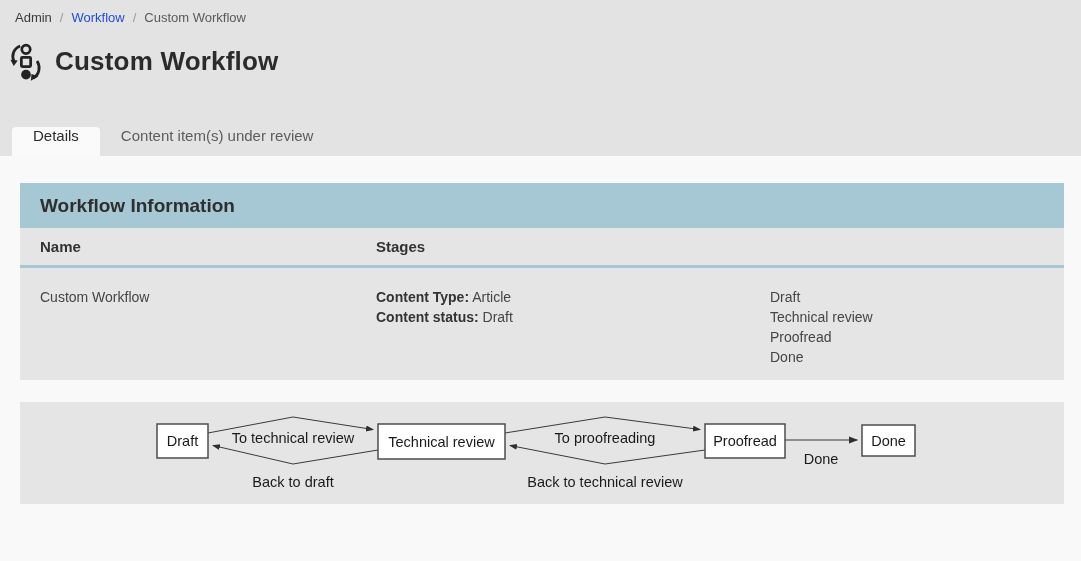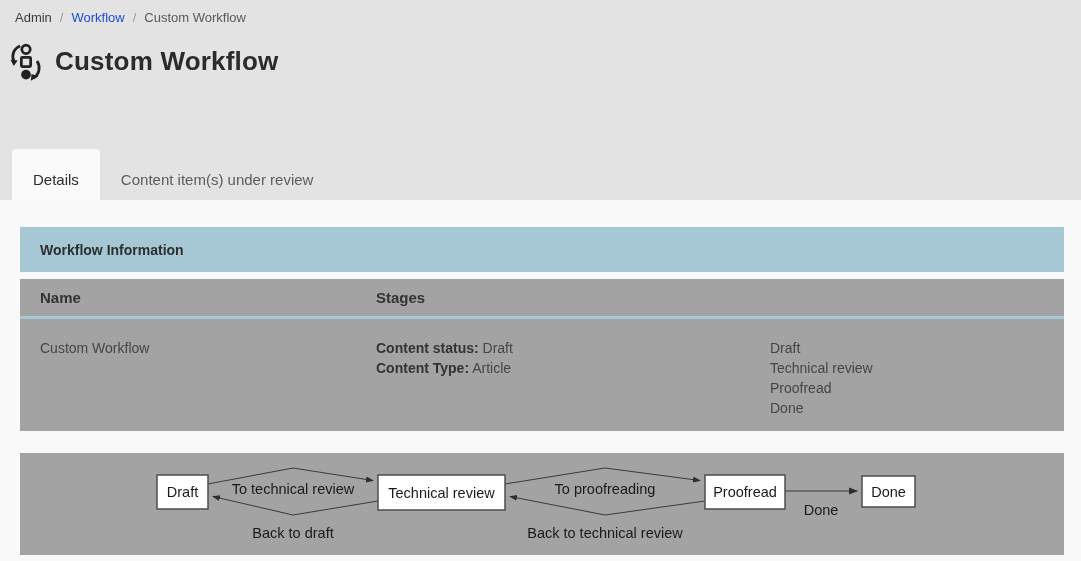--- a/index.html
+++ b/index.html
@@ -4,54 +4,54 @@
 <style>
   * { margin:0; padding:0; box-sizing:border-box; }
   html,body { width:1081px; height:561px; }
   body {
     font-family:"Liberation Sans","DejaVu Sans",sans-serif;
     background:#f9f9f9;
     color:#3a3a3a;
     overflow:hidden;
   }
   
-  .top-region { background:#e3e3e3; height:200px; position:relative;text-align:right; }
+  .top-region { background:#e3e3e3; height:156px; position:relative;text-align:right; }
   .breadcrumb {
     padding:10px 16px 0 15px;
     font-size:13px; color:#8a8a8a;
     display:flex; gap:8px; align-items:center;
   }
   .breadcrumb .crumb-root { color:#3a3a3a; text-decoration:none; cursor:pointer; }
   .breadcrumb .crumb-link { color:#1d4ed8; text-decoration:none; cursor:pointer; }
   .breadcrumb .crumb-current { color:#5a5a5a; }
   .breadcrumb .sep { color:#9a9a9a; }
   .title-row { display:flex; align-items:center; gap:11px; padding:16px 16px 0 8px; }
   .title-row h1 { font-size:26px; font-weight:700; color:#2b2b2b; letter-spacing:0.2px; }
   .wf-icon { width:36px; height:38px; flex:0 0 auto; margin-top:2px; }
   .tabs {
     position:absolute; left:12px; bottom:0;
     display:flex; align-items:flex-end;
   }
   .tab {
-    font-size:15px; padding:22px 21px 12px 21px;
+    font-size:15px; padding:0 21px 12px 21px;
     color:#5c5c5c; cursor:pointer; white-space:nowrap;
   }
   .tab.active {
     background:#fafafa; color:#2c2c2c;
     border-radius:4px 4px 0 0;
   }
   
   .content { padding:27px 17px 0 20px; }
   .panel { width:1044px; margin-bottom:22px; }
   .panel-header {
     background:#a6c8d4; height:45px;
     display:flex; align-items:center; padding:0 20px;
-    font-size:14px; font-weight:700; color:#2e2e2e;
+    font-size:19px; font-weight:700; color:#2e2e2e;
   }
-  .panel-body { background:#a3a3a3;margin-top:7px; }
+  .panel-body { background:#e5e5e5; }
   .grid-row {
     display:grid; grid-template-columns:336px 394px 1fr;
     padding:0 20px;
   }
   .thead {
     height:40px; align-items:center;
     font-weight:700; font-size:15px; color:#333333;
     border-bottom:3px solid #a6c8d4;
   }
   .tbody { padding:19px 20px 13px 20px; font-size:14px; color:#454545; }
@@ -102,26 +102,26 @@
       <div class="grid-row thead">
         <div>Name</div>
         <div>Stages</div>
       </div>
       <div class="grid-row tbody">
         <div class="cell">
           <div>Custom Workflow</div>
         </div>
         <div class="cell">
           <div>
+            <span class="lim-label">Content Type:</span>
+            <span>Article</span>
+          </div>
+          <div>
             <span class="lim-label">Content status:</span>
             <span>Draft</span>
-          </div>
-          <div>
-            <span class="lim-label">Content Type:</span>
-            <span>Article</span>
           </div>
         </div>
         <div class="cell">
           <div>Draft</div>
           <div>Technical review</div>
           <div>Proofread</div>
           <div>Done</div>
         </div>
       </div>
     </div>

